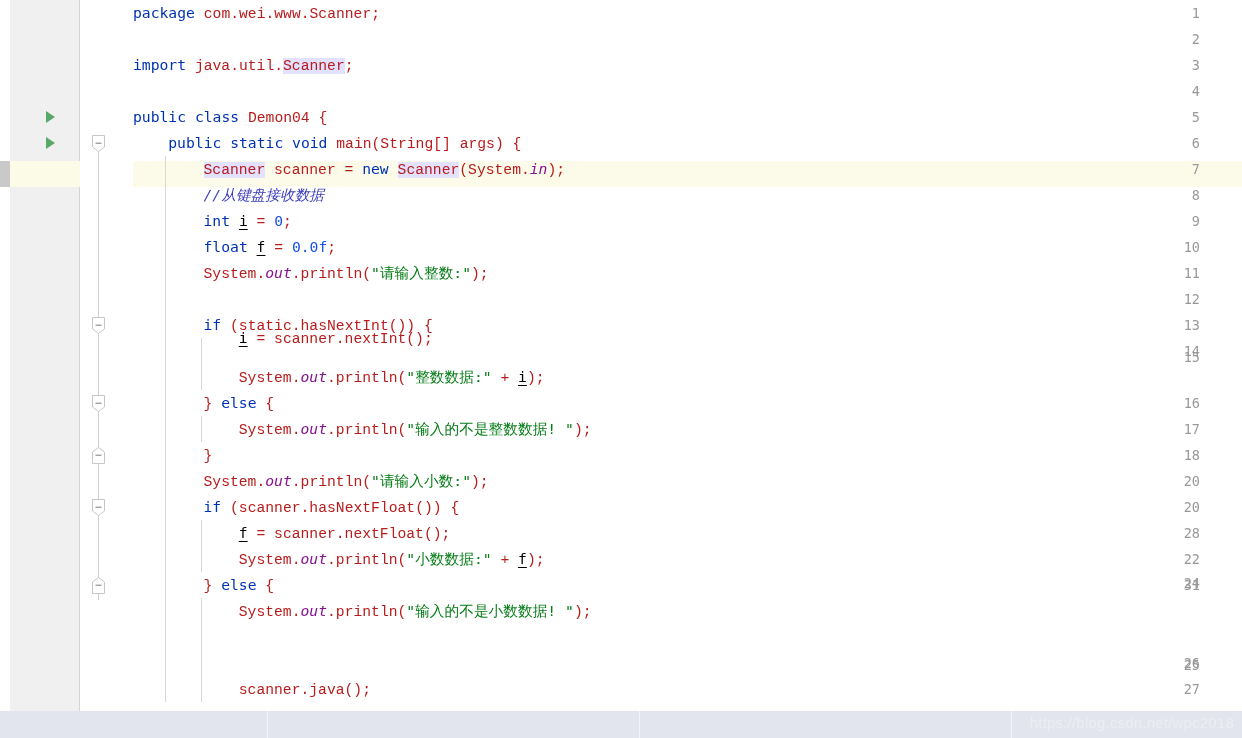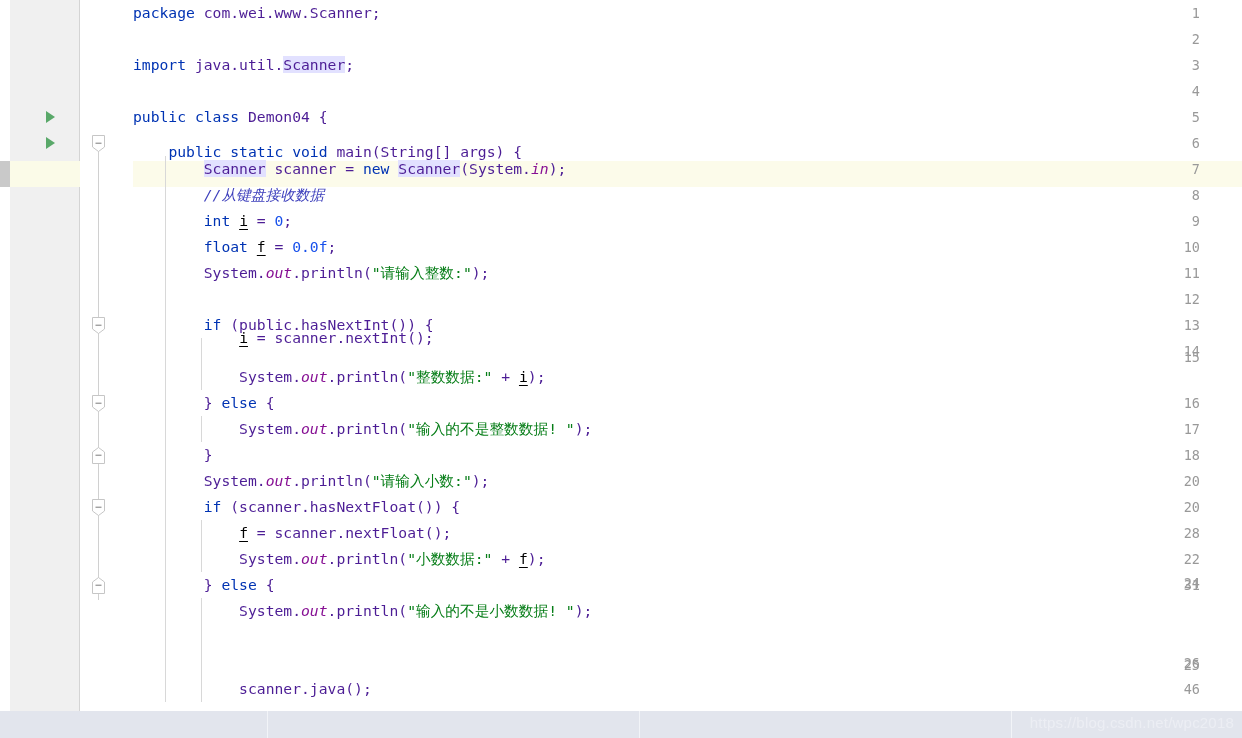--- a/index.html
+++ b/index.html
@@ -130,21 +130,21 @@
     color: #000000;
     font-family: "DejaVu Sans Mono", "Liberation Mono", monospace;
     white-space: pre;
     letter-spacing: 0px;
   }
   .kw   { color: #0033b3; }
   .str  { color: #067d17; }
   .num  { color: #1750eb; }
   .cmt  { color: #3d3fbc; font-style: italic; }
   .stat { color: #871094; font-style: italic; }
-  .ident{ color: #4c1d95; }
+  .ident{ color: #b91c1c; font-family: Liberation Mono, monospace; }
   .var  { color: #000000; text-decoration: underline; text-underline-offset: 3px; }
   .occ  { background: #e2e1ff; }
 
   
   .statusbar {
     position: absolute;
     left: 0; top: 711px;
     width: 1242px; height: 27px;
     background: #e2e5ed;
   }
@@ -194,38 +194,38 @@
         <div class="row" style="top: 52px;"><span class="lnum">3</span></div>
         <div class="row" style="top: 52px;"><div class="code" style="left: 133px;"><span class="kw">import </span><span class="ident">java.util.</span><span class="ident occ">Scanner</span><span class="ident">;</span></div></div>
         <div class="row" style="top: 78px;"><span class="lnum">4</span></div>
         <div class="row" style="top: 104px;"><span class="lnum">5</span><span class="runarrow"></span></div>
         <div class="row" style="top: 104px;"><div class="code" style="left: 133px;"><span class="kw">public class </span><span class="ident">Demon04 {</span></div></div>
         <div class="row" style="top: 130px;"><span class="lnum">6</span><span class="runarrow"></span></div>
         <div class="row" style="top: 130px;"><div class="fold" style="left: 91px;"><svg width="15" height="17" viewBox="0 0 15 17">
               <path d="M1.5 0.5 L13.5 0.5 L13.5 12 L7.5 16.5 L1.5 12 Z" fill="#ffffff" stroke="#c6c6c6" stroke-width="1"></path>
               <rect x="4.5" y="7.6" width="6" height="1.3" fill="#9a9a9a"></rect>
             </svg></div></div>
-        <div class="row" style="top: 139px;"><div class="code" style="left: 133px;"><span class="ident">    </span><span class="kw">public static void </span><span class="ident">main(String[] args) {</span></div></div>
+        <div class="row" style="top: 130px;"><div class="code" style="left: 133px;"><span class="ident">    </span><span class="kw">public static void </span><span class="ident">main(String[] args) {</span></div></div>
         <div class="row" style="top: 156px;"><span class="lnum">7</span></div>
         <div class="row" style="top: 156px;"><div class="code" style="left: 133px;"><span class="ident">        </span><span class="ident occ">Scanner</span><span class="ident"> scanner = </span><span class="kw">new </span><span class="ident occ">Scanner</span><span class="ident">(System.</span><span class="stat">in</span><span class="ident">);</span></div></div>
         <div class="row" style="top: 182px;"><span class="lnum">8</span></div>
         <div class="row" style="top: 182px;"><div class="code" style="left: 133px;"><span class="ident">        </span><span class="cmt">//从键盘接收数据</span></div></div>
         <div class="row" style="top: 208px;"><span class="lnum">9</span></div>
         <div class="row" style="top: 208px;"><div class="code" style="left: 133px;"><span class="ident">        </span><span class="kw">int </span><span class="var">i</span><span class="ident"> = </span><span class="num">0</span><span class="ident">;</span></div></div>
         <div class="row" style="top: 234px;"><span class="lnum">10</span></div>
         <div class="row" style="top: 234px;"><div class="code" style="left: 133px;"><span class="ident">        </span><span class="kw">float </span><span class="var">f</span><span class="ident"> = </span><span class="num">0.0f</span><span class="ident">;</span></div></div>
         <div class="row" style="top: 260px;"><span class="lnum">11</span></div>
         <div class="row" style="top: 260px;"><div class="code" style="left: 133px;"><span class="ident">        System.</span><span class="stat">out</span><span class="ident">.println(</span><span class="str">"请输入整数:"</span><span class="ident">);</span></div></div>
         <div class="row" style="top: 286px;"><span class="lnum">12</span></div>
         <div class="row" style="top: 312px;"><span class="lnum">13</span></div>
         <div class="row" style="top: 312px;"><div class="fold" style="left: 91px;"><svg width="15" height="17" viewBox="0 0 15 17">
               <path d="M1.5 0.5 L13.5 0.5 L13.5 12 L7.5 16.5 L1.5 12 Z" fill="#ffffff" stroke="#c6c6c6" stroke-width="1"></path>
               <rect x="4.5" y="7.6" width="6" height="1.3" fill="#9a9a9a"></rect>
             </svg></div></div>
-        <div class="row" style="top: 312px;"><div class="code" style="left: 133px;"><span class="ident">        </span><span class="kw">if </span><span class="ident">(public.hasNextInt()) {</span></div></div>
+        <div class="row" style="top: 312px;"><div class="code" style="left: 133px;"><span class="ident">        </span><span class="kw">if </span><span class="ident">(static.hasNextInt()) {</span></div></div>
         <div class="row" style="top: 338px;"><span class="lnum">14</span></div>
         <div class="row" style="top: 325px;"><div class="code" style="left: 133px;"><span class="ident">            </span><span class="var">i</span><span class="ident"> = scanner.nextInt();</span></div></div>
         <div class="row" style="top: 344px;"><span class="lnum">15</span></div>
         <div class="row" style="top: 364px;"><div class="code" style="left: 133px;"><span class="ident">            System.</span><span class="stat">out</span><span class="ident">.println(</span><span class="str">"整数数据:"</span><span class="ident"> + </span><span class="var">i</span><span class="ident">);</span></div></div>
         <div class="row" style="top: 390px;"><span class="lnum">16</span></div>
         <div class="row" style="top: 390px;"><div class="fold" style="left: 91px;"><svg width="15" height="17" viewBox="0 0 15 17">
               <path d="M1.5 0.5 L13.5 0.5 L13.5 12 L7.5 16.5 L1.5 12 Z" fill="#ffffff" stroke="#c6c6c6" stroke-width="1"></path>
               <rect x="4.5" y="7.6" width="6" height="1.3" fill="#9a9a9a"></rect>
             </svg></div></div>
         <div class="row" style="top: 390px;"><div class="code" style="left: 133px;"><span class="ident">        } </span><span class="kw">else </span><span class="ident">{</span></div></div>
@@ -252,21 +252,21 @@
         <div class="row" style="top: 572px;"><span class="lnum">31</span></div>
         <div class="row" style="top: 572px;"><div class="fold" style="left: 91px;"><svg width="15" height="17" viewBox="0 0 15 17">
               <path d="M1.5 16.5 L1.5 5 L7.5 0.5 L13.5 5 L13.5 16.5 Z" fill="#ffffff" stroke="#c6c6c6" stroke-width="1"></path>
               <rect x="4.5" y="7.6" width="6" height="1.3" fill="#9a9a9a"></rect>
             </svg></div></div>
         <div class="row" style="top: 572px;"><div class="code" style="left: 133px;"><span class="ident">        } </span><span class="kw">else </span><span class="ident">{</span></div></div>
         <div class="row" style="top: 570px;"><span class="lnum">24</span></div>
         <div class="row" style="top: 598px;"><div class="code" style="left: 133px;"><span class="ident">            System.</span><span class="stat">out</span><span class="ident">.println(</span><span class="str">"输入的不是小数数据! "</span><span class="ident">);</span></div></div>
         <div class="row" style="top: 652px;"><span class="lnum">25</span></div>
         <div class="row" style="top: 650px;"><span class="lnum">26</span></div>
-        <div class="row" style="top: 676px;"><span class="lnum">46</span></div>
+        <div class="row" style="top: 676px;"><span class="lnum">27</span></div>
         <div class="row" style="top: 676px;"><div class="code" style="left: 133px;"><span class="ident">            scanner.java();</span></div></div>
       </div>
 
   </div>
 
   <div class="statusbar">
     <div id="sb-segments">
         <div class="sb-seg" style="left: 0px; width: 268px;"></div>
         <div class="sb-seg" style="left: 268px; width: 372px;"></div>
         <div class="sb-seg" style="left: 640px; width: 372px;"></div>

